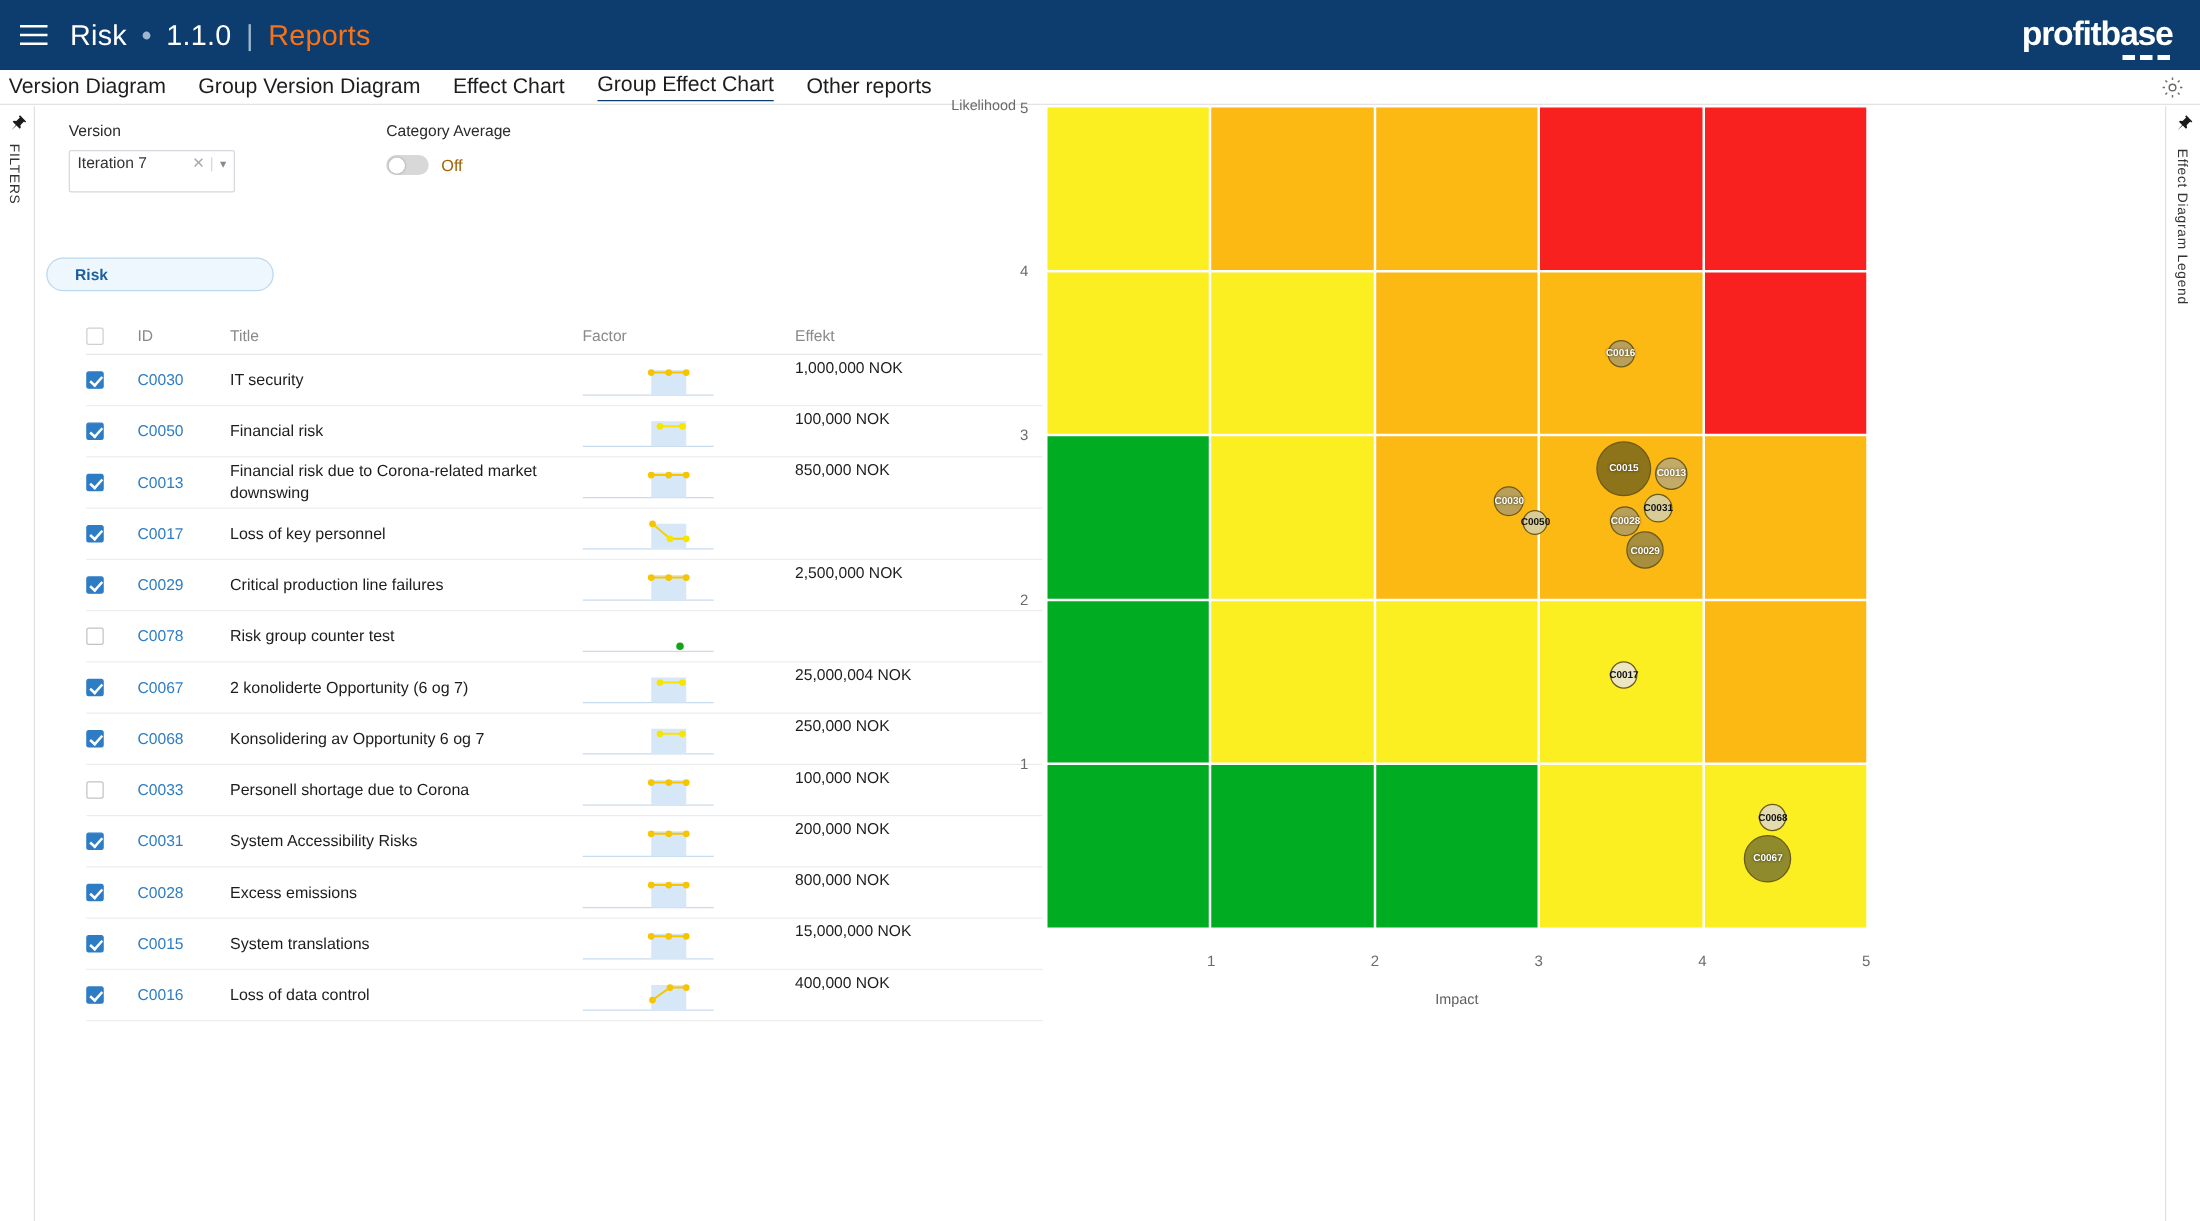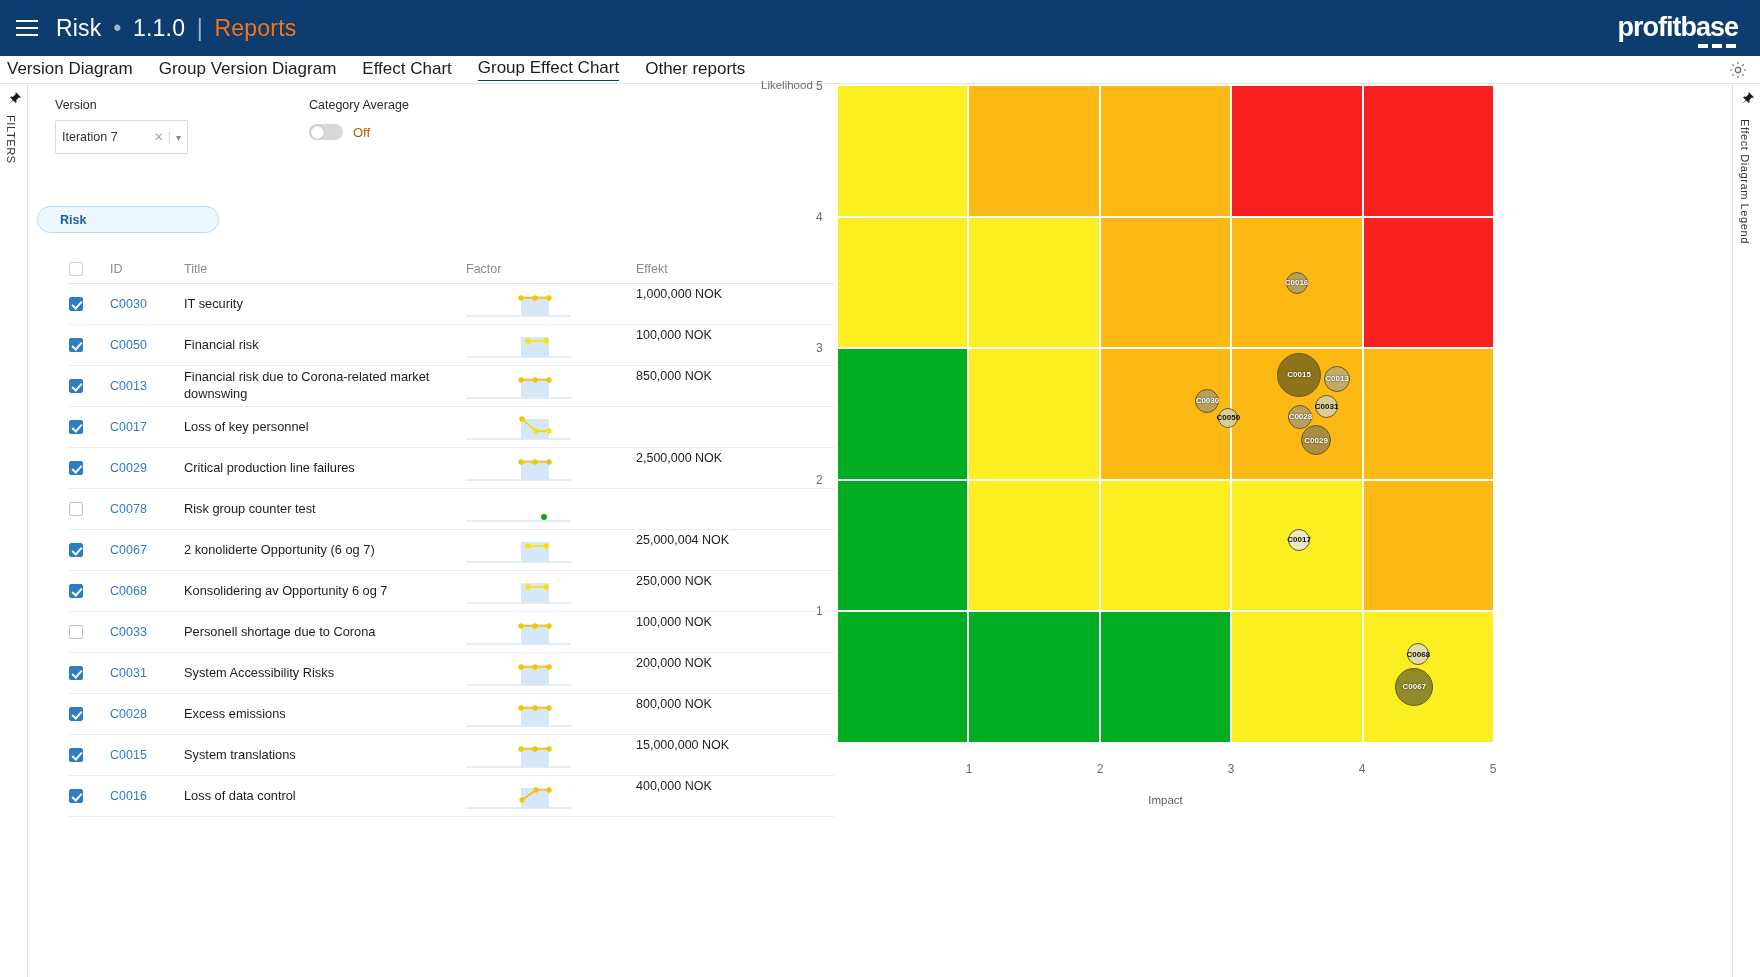--- a/index.html
+++ b/index.html
@@ -76,21 +76,21 @@
     writing-mode: vertical-rl; text-orientation: mixed;
   }
 
   
   .left-panel { position: absolute; left: 29px; top: 86px; width: 800px; height: 890px; }
   .field-label { font-size: 12.5px; color: #2b2b2b; }
   .version-group { position: absolute; left: 26px; top: 12px; }
   .combo {
     margin-top: 8px; width: 133px; height: 26px;
     border: 1px solid #d5d8dc; border-radius: 2px; background: #fff;
-    display: flex; align-items: center; padding: 16px 6px; cursor: pointer;
+    display: flex; align-items: flex-end; padding: 16px 6px; cursor: pointer;
   }
   .combo .val { font-size: 12.5px; color: #333; flex: 1; }
   .combo .x { color: #a8a8a8; font-size: 12px; margin-right: 4px; }
   .combo .bar { color: #d5d8dc; font-size: 12px; margin-right: 5px; }
   .combo .caret { color: #8a8a8a; font-size: 10px; }
 
   .cat-group { position: absolute; left: 280px; top: 12px; }
   .toggle-row { margin-top: 12px; display: flex; align-items: center; gap: 10px; }
   .toggle {
     width: 34px; height: 16px; border-radius: 8px; background: #d8d8d8;

